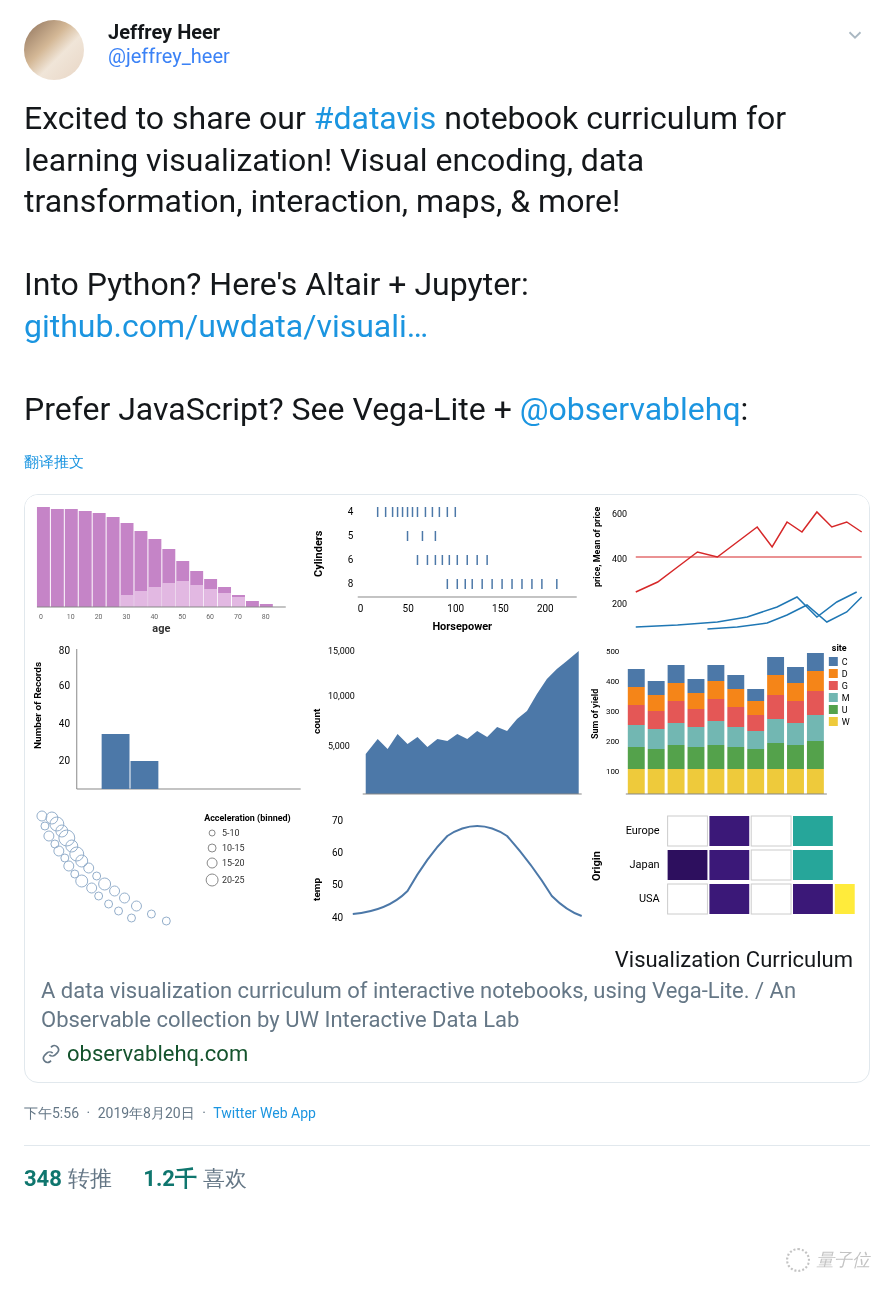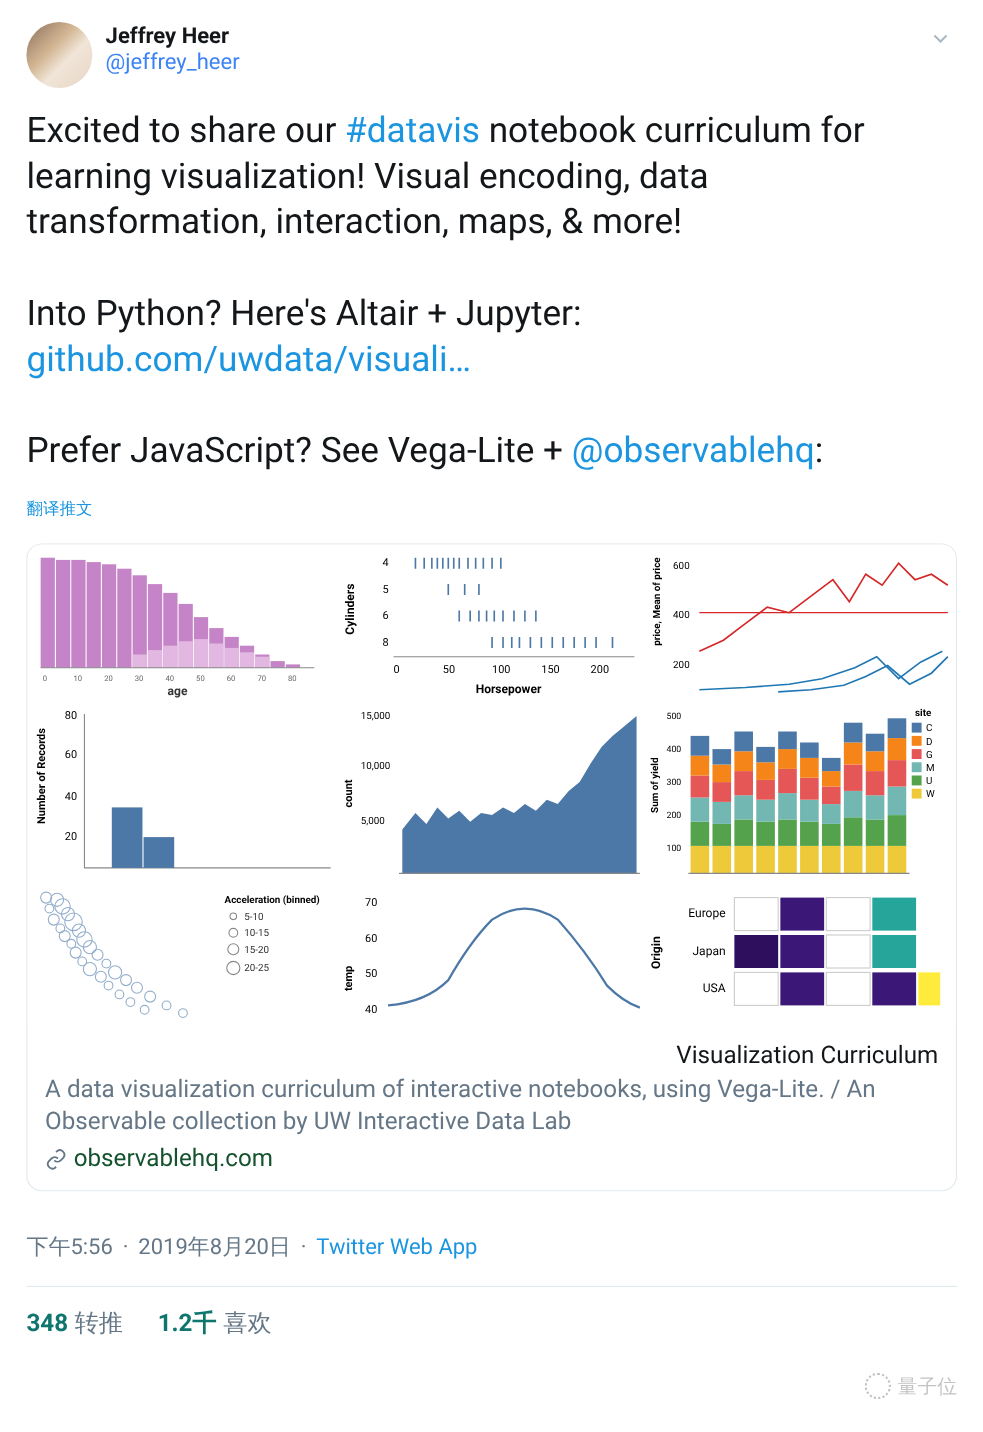--- a/index.html
+++ b/index.html
@@ -1,43 +1,43 @@
 <!DOCTYPE html>
 <html><head>
 <meta charset="utf-8">
 <style>
   *{margin:0;padding:0;box-sizing:border-box;}
   body{font-family:-apple-system,BlinkMacSystemFont,"Segoe UI",Roboto,Helvetica,Arial,sans-serif;width:894px;background:#fff;color:#14171a;}
   .tweet{padding:20px 24px;}
-  .header{display:flex;align-items:flex-start;gap:12px;}
+  .header{display:flex;align-items:flex-start;gap:24px;}
   .avatar{width:60px;height:60px;border-radius:50%;background:linear-gradient(135deg,#8b6f5a 0%,#d4b896 40%,#f0e5d8 60%,#e8d5c4 100%);flex-shrink:0;}
   .names{flex:1;}
   .display-name{font-weight:700;font-size:20px;color:#14171a;}
   .handle{color:#3b82f6;font-size:20px;}
   .caret{color:#aab8c2;cursor:pointer;padding:4px;}
   .body{margin-top:18px;font-size:32px;line-height:1.3;color:#14171a;white-space:pre-wrap;}
   .body .link{color:#1b95e0;}
   .translate{margin-top:22px;color:#1b95e0;font-size:15px;cursor:pointer;}
   .card{margin-top:22px;border:1px solid #e1e8ed;border-radius:14px;overflow:hidden;cursor:pointer;}
   .card-img{background:#fff;padding:2px;}
   .grid{display:grid;grid-template-columns:1fr 1fr 1fr;grid-template-rows:140px 165px 125px;gap:2px;}
   .cell{background:#fff;position:relative;overflow:hidden;}
   svg{display:block;}
   .card-body{padding:14px 16px 16px;}
   .card-title{font-size:22px;color:#14171a;margin-bottom:4px;text-align:right;}
   .card-desc{font-size:22px;color:#657786;line-height:1.35;}
   .card-domain{margin-top:6px;color:#14532d;font-size:22px;display:flex;align-items:center;gap:6px;}
-  .meta{margin-top:37px;color:#657786;font-size:20px;}
+  .meta{margin-top:22px;color:#657786;font-size:14px;}
   .meta .sep{margin:0 4px;}
   .meta .app-link{color:#1b95e0;}
   .divider{border-top:1px solid #e1e8ed;margin-top:22px;}
   .stats{margin-top:18px;font-size:22px;color:#657786;}
   .stats b{color:#0f766e;font-weight:700;margin-right:6px;}
   .stats .stat{margin-right:26px;}
-  .watermark{position:fixed;bottom:30px;right:24px;color:#888;font-size:18px;opacity:.5;display:flex;align-items:center;gap:6px;}
+  .watermark{position:fixed;bottom:30px;right:24px;color:#888;font-size:18px;opacity:.5;display:flex;align-items:center;gap:6px;font-style:italic;}
   .wm-icon{width:24px;height:24px;border-radius:50%;border:2px dotted #888;display:inline-block;}
 </style>
 </head>
 <body>
 
 <div class="tweet">
 
   <div class="header">
     <div class="avatar"></div>
     <div class="names">

